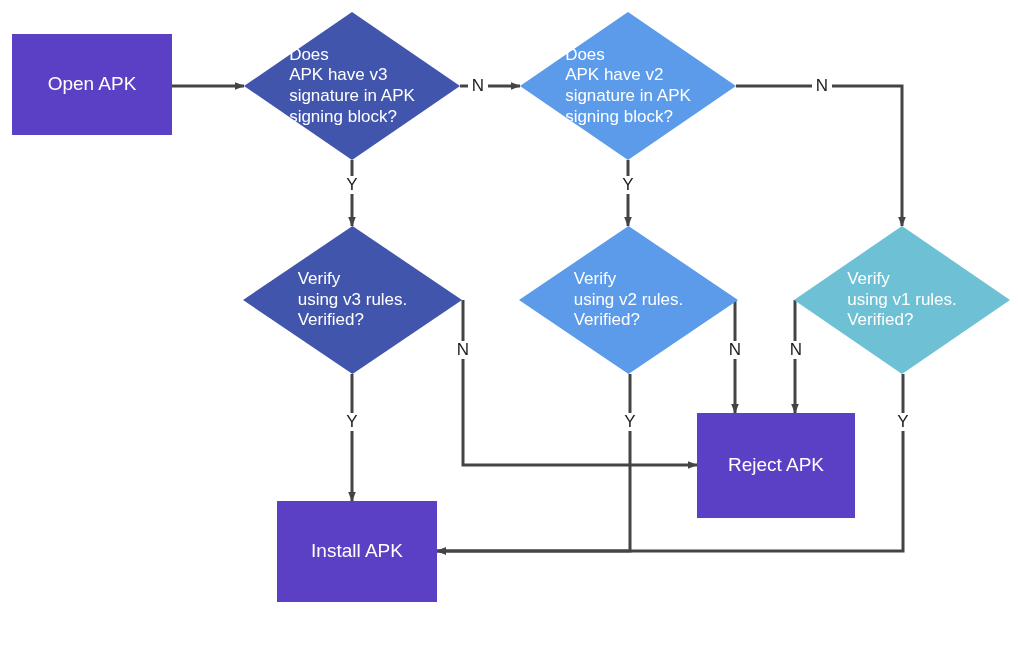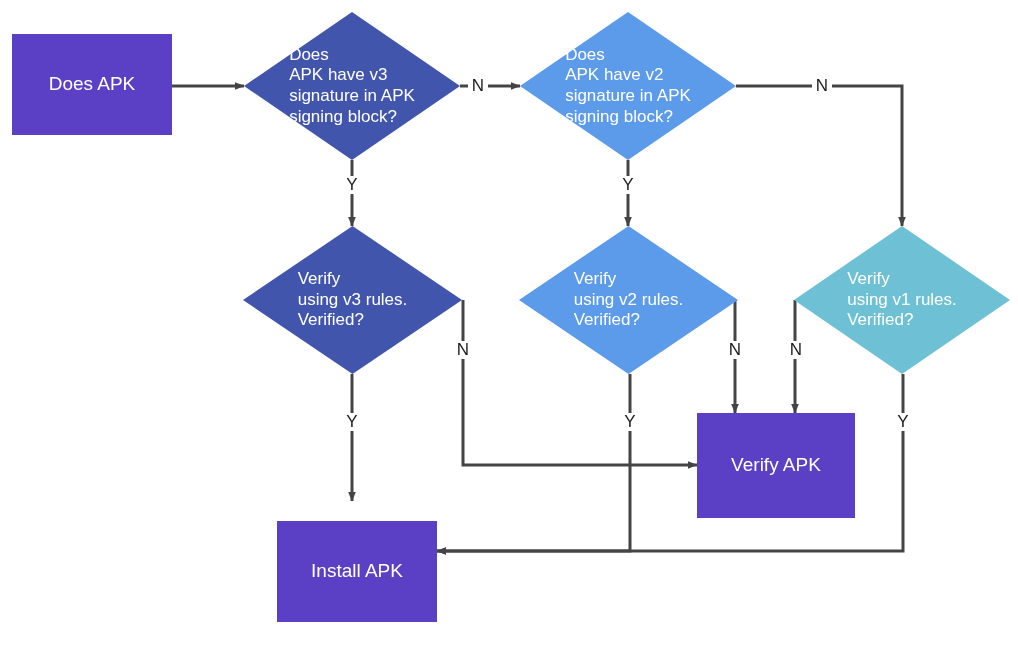--- a/index.html
+++ b/index.html
@@ -103,21 +103,21 @@
     <path d="M630,374 L630,413" fill="none" stroke="#444444" stroke-width="3"></path>
     <path d="M630,431 L630,551 L437,551" fill="none" stroke="#444444" stroke-width="3" marker-end="url(#arrowhead)"></path>
 
     <path d="M795,300 L795,341" fill="none" stroke="#444444" stroke-width="3"></path>
     <path d="M795,359 L795,413" fill="none" stroke="#444444" stroke-width="3" marker-end="url(#arrowhead)"></path>
 
     <path d="M903,374 L903,413" fill="none" stroke="#444444" stroke-width="3"></path>
     <path d="M903,431 L903,551 L437,551" fill="none" stroke="#444444" stroke-width="3" marker-end="url(#arrowhead)"></path>
   </svg>
 
-  <div class="node node-process" style="position: absolute; left: 12px; top: 34px; width: 160px; height: 101px; background: rgb(91, 63, 196);">Does APK</div>
+  <div class="node node-process" style="position: absolute; left: 12px; top: 34px; width: 160px; height: 101px; background: rgb(91, 63, 196);">Open APK</div>
 
   <svg class="shape" viewBox="0 0 216 148" preserveAspectRatio="none" xmlns="http://www.w3.org/2000/svg" style="position: absolute; left: 244px; top: 12px; width: 216px; height: 148px;">
     <polygon points="108,0 216,74 108,148 0,74" fill="#4255ad"></polygon>
   </svg>
   <div class="node-decision-label" style="left: 244px; top: 12px; width: 216px; height: 148px;">Does
 APK have v3
 signature in APK
 signing block?</div>
 
   <svg class="shape" viewBox="0 0 216 148" preserveAspectRatio="none" xmlns="http://www.w3.org/2000/svg" style="position: absolute; left: 520px; top: 12px; width: 216px; height: 148px;">
@@ -142,23 +142,23 @@
 using v2 rules.
 Verified?</div>
 
   <svg class="shape" viewBox="0 0 216 148" preserveAspectRatio="none" xmlns="http://www.w3.org/2000/svg" style="position: absolute; left: 794px; top: 226px; width: 216px; height: 148px;">
     <polygon points="108,0 216,74 108,148 0,74" fill="#6ec1d4"></polygon>
   </svg>
   <div class="node-decision-label" style="left: 794px; top: 226px; width: 216px; height: 148px;">Verify
 using v1 rules.
 Verified?</div>
 
-  <div class="node node-process" style="position: absolute; left: 697px; top: 413px; width: 158px; height: 105px; background: rgb(91, 63, 196);">Verify APK</div>
+  <div class="node node-process" style="position: absolute; left: 697px; top: 413px; width: 158px; height: 105px; background: rgb(91, 63, 196);">Reject APK</div>
 
-  <div class="node node-process" style="position: absolute; left: 277px; top: 501px; width: 160px; height: 101px; background: rgb(91, 63, 196); margin-top: 20px;">Install APK</div>
+  <div class="node node-process" style="position: absolute; left: 277px; top: 501px; width: 160px; height: 101px; background: rgb(91, 63, 196);">Install APK</div>
 
   <div class="edge-label" style="left: 468px; top: 77px; width: 20px; height: 18px; line-height: 18px;">N</div>
   <div class="edge-label" style="left: 342px; top: 176px; width: 20px; height: 18px; line-height: 18px;">Y</div>
   <div class="edge-label" style="left: 812px; top: 77px; width: 20px; height: 18px; line-height: 18px;">N</div>
   <div class="edge-label" style="left: 618px; top: 176px; width: 20px; height: 18px; line-height: 18px;">Y</div>
   <div class="edge-label" style="left: 453px; top: 341px; width: 20px; height: 18px; line-height: 18px;">N</div>
   <div class="edge-label" style="left: 342px; top: 413px; width: 20px; height: 18px; line-height: 18px;">Y</div>
   <div class="edge-label" style="left: 725px; top: 341px; width: 20px; height: 18px; line-height: 18px;">N</div>
   <div class="edge-label" style="left: 620px; top: 413px; width: 20px; height: 18px; line-height: 18px;">Y</div>
   <div class="edge-label" style="left: 786px; top: 341px; width: 20px; height: 18px; line-height: 18px;">N</div>

